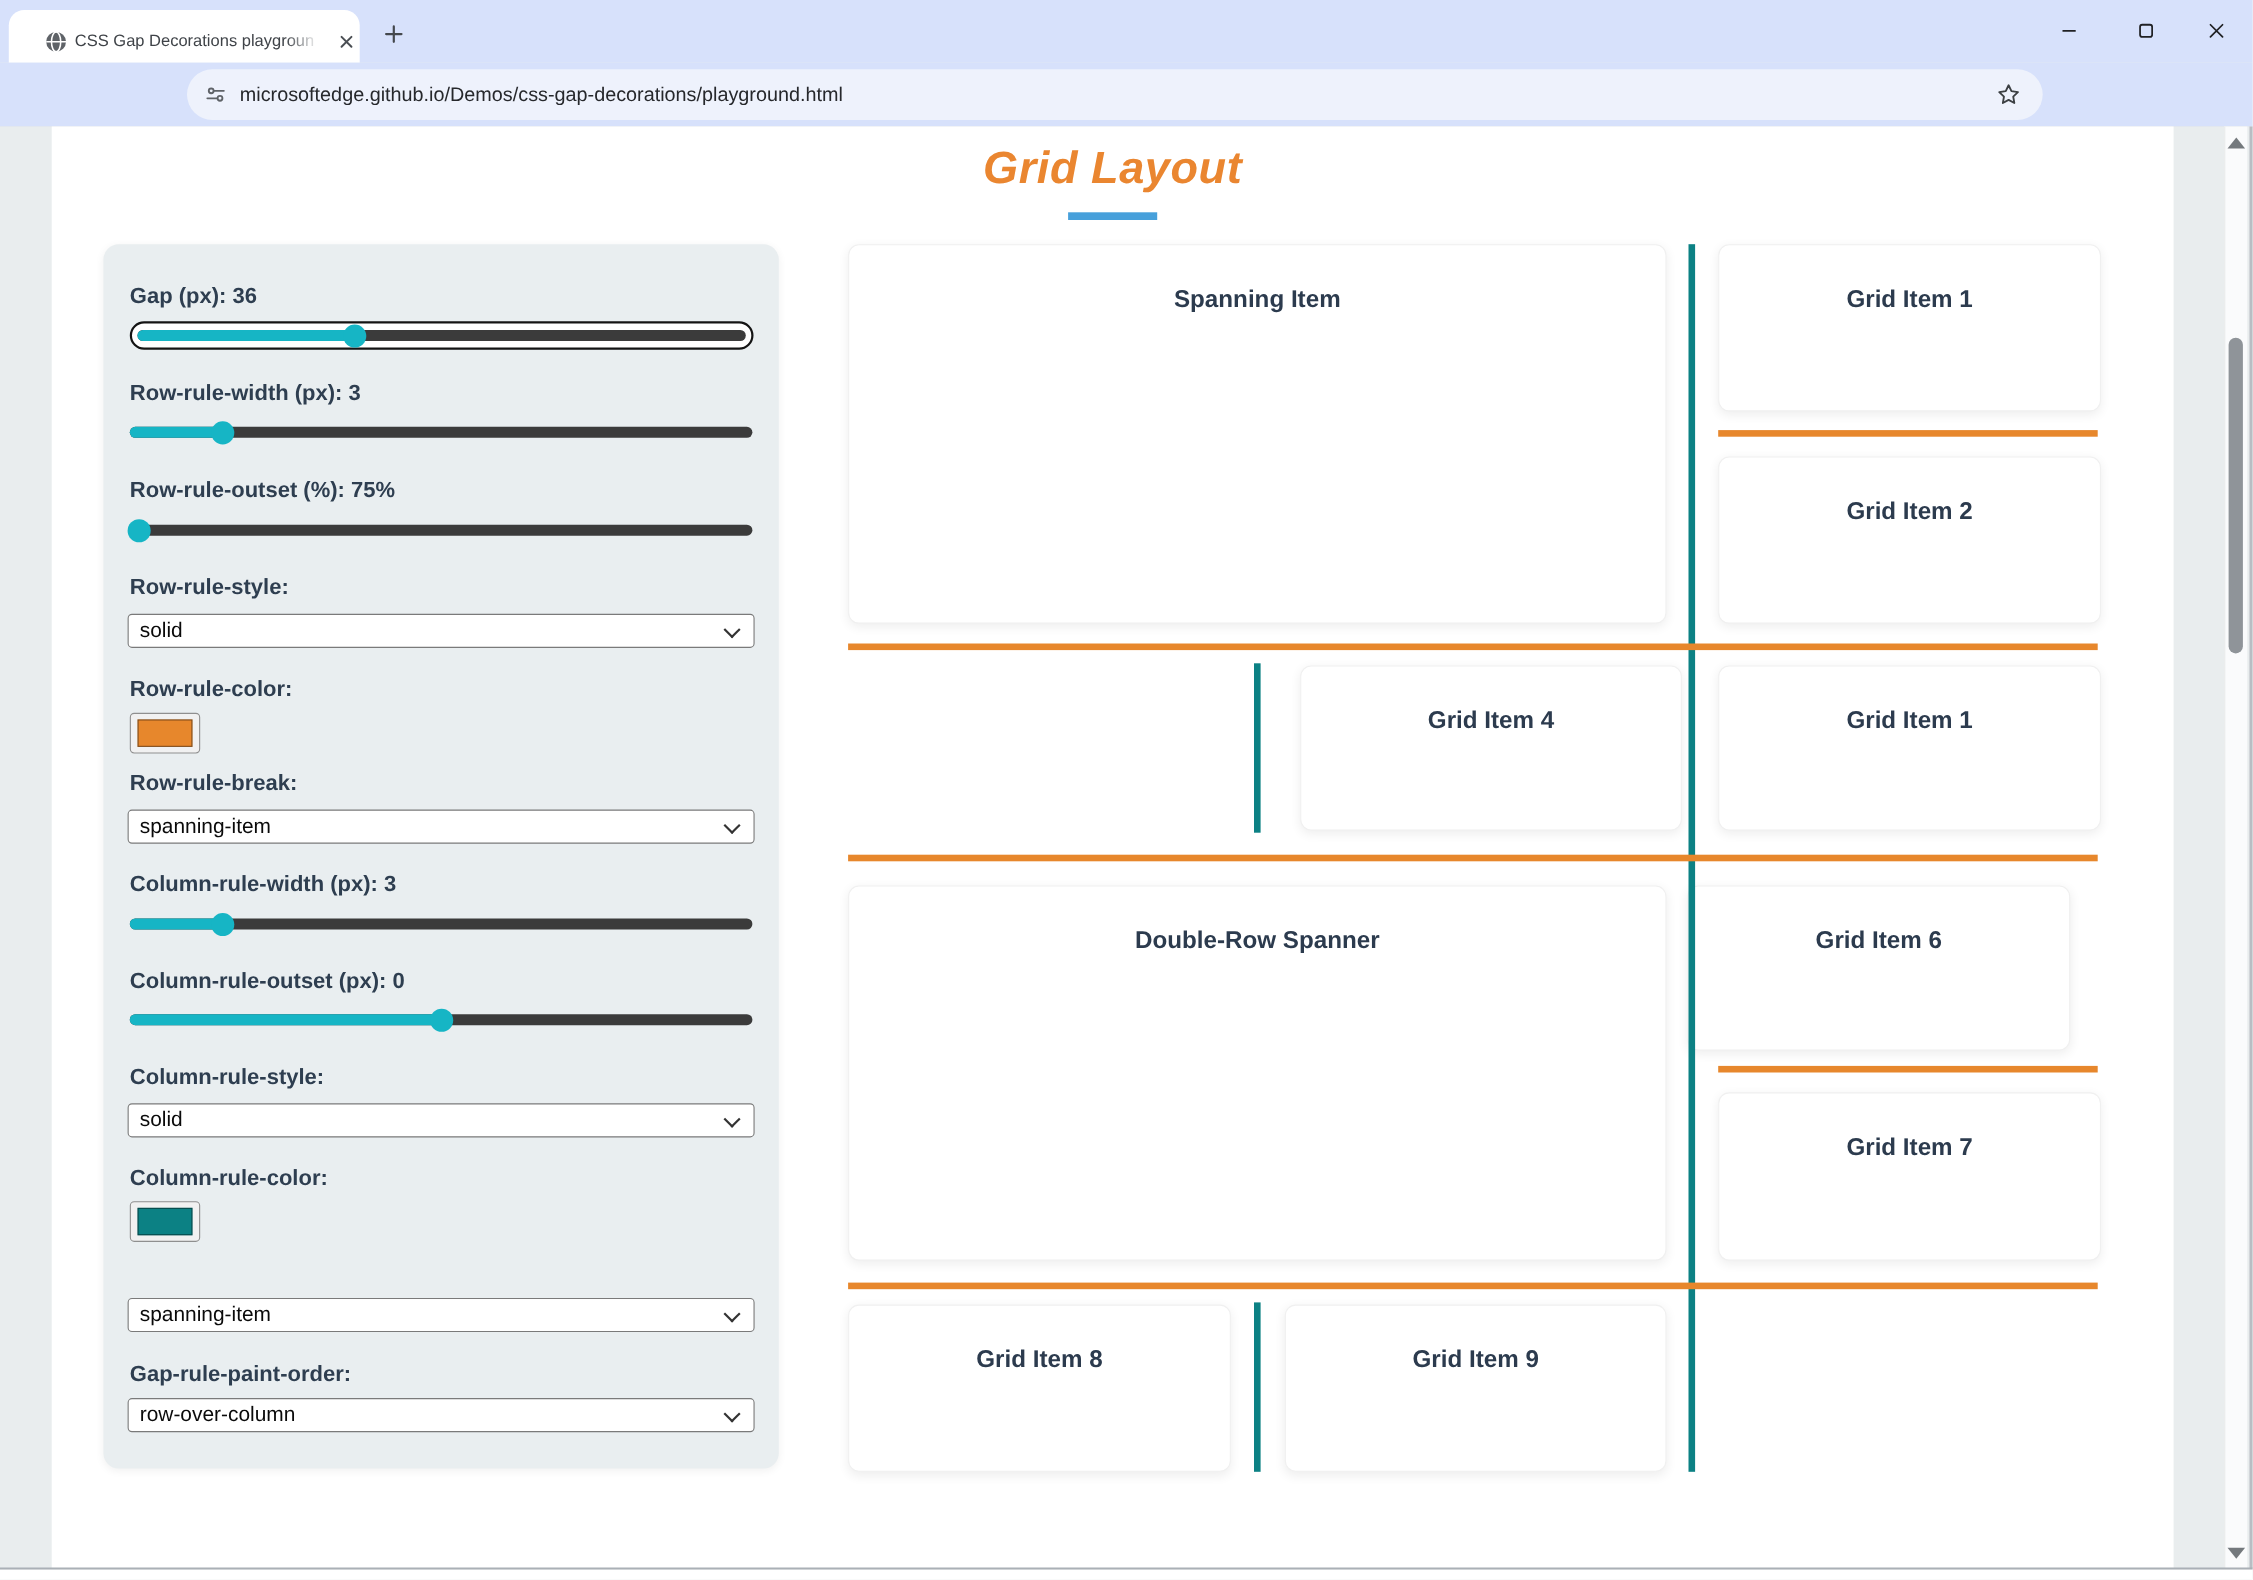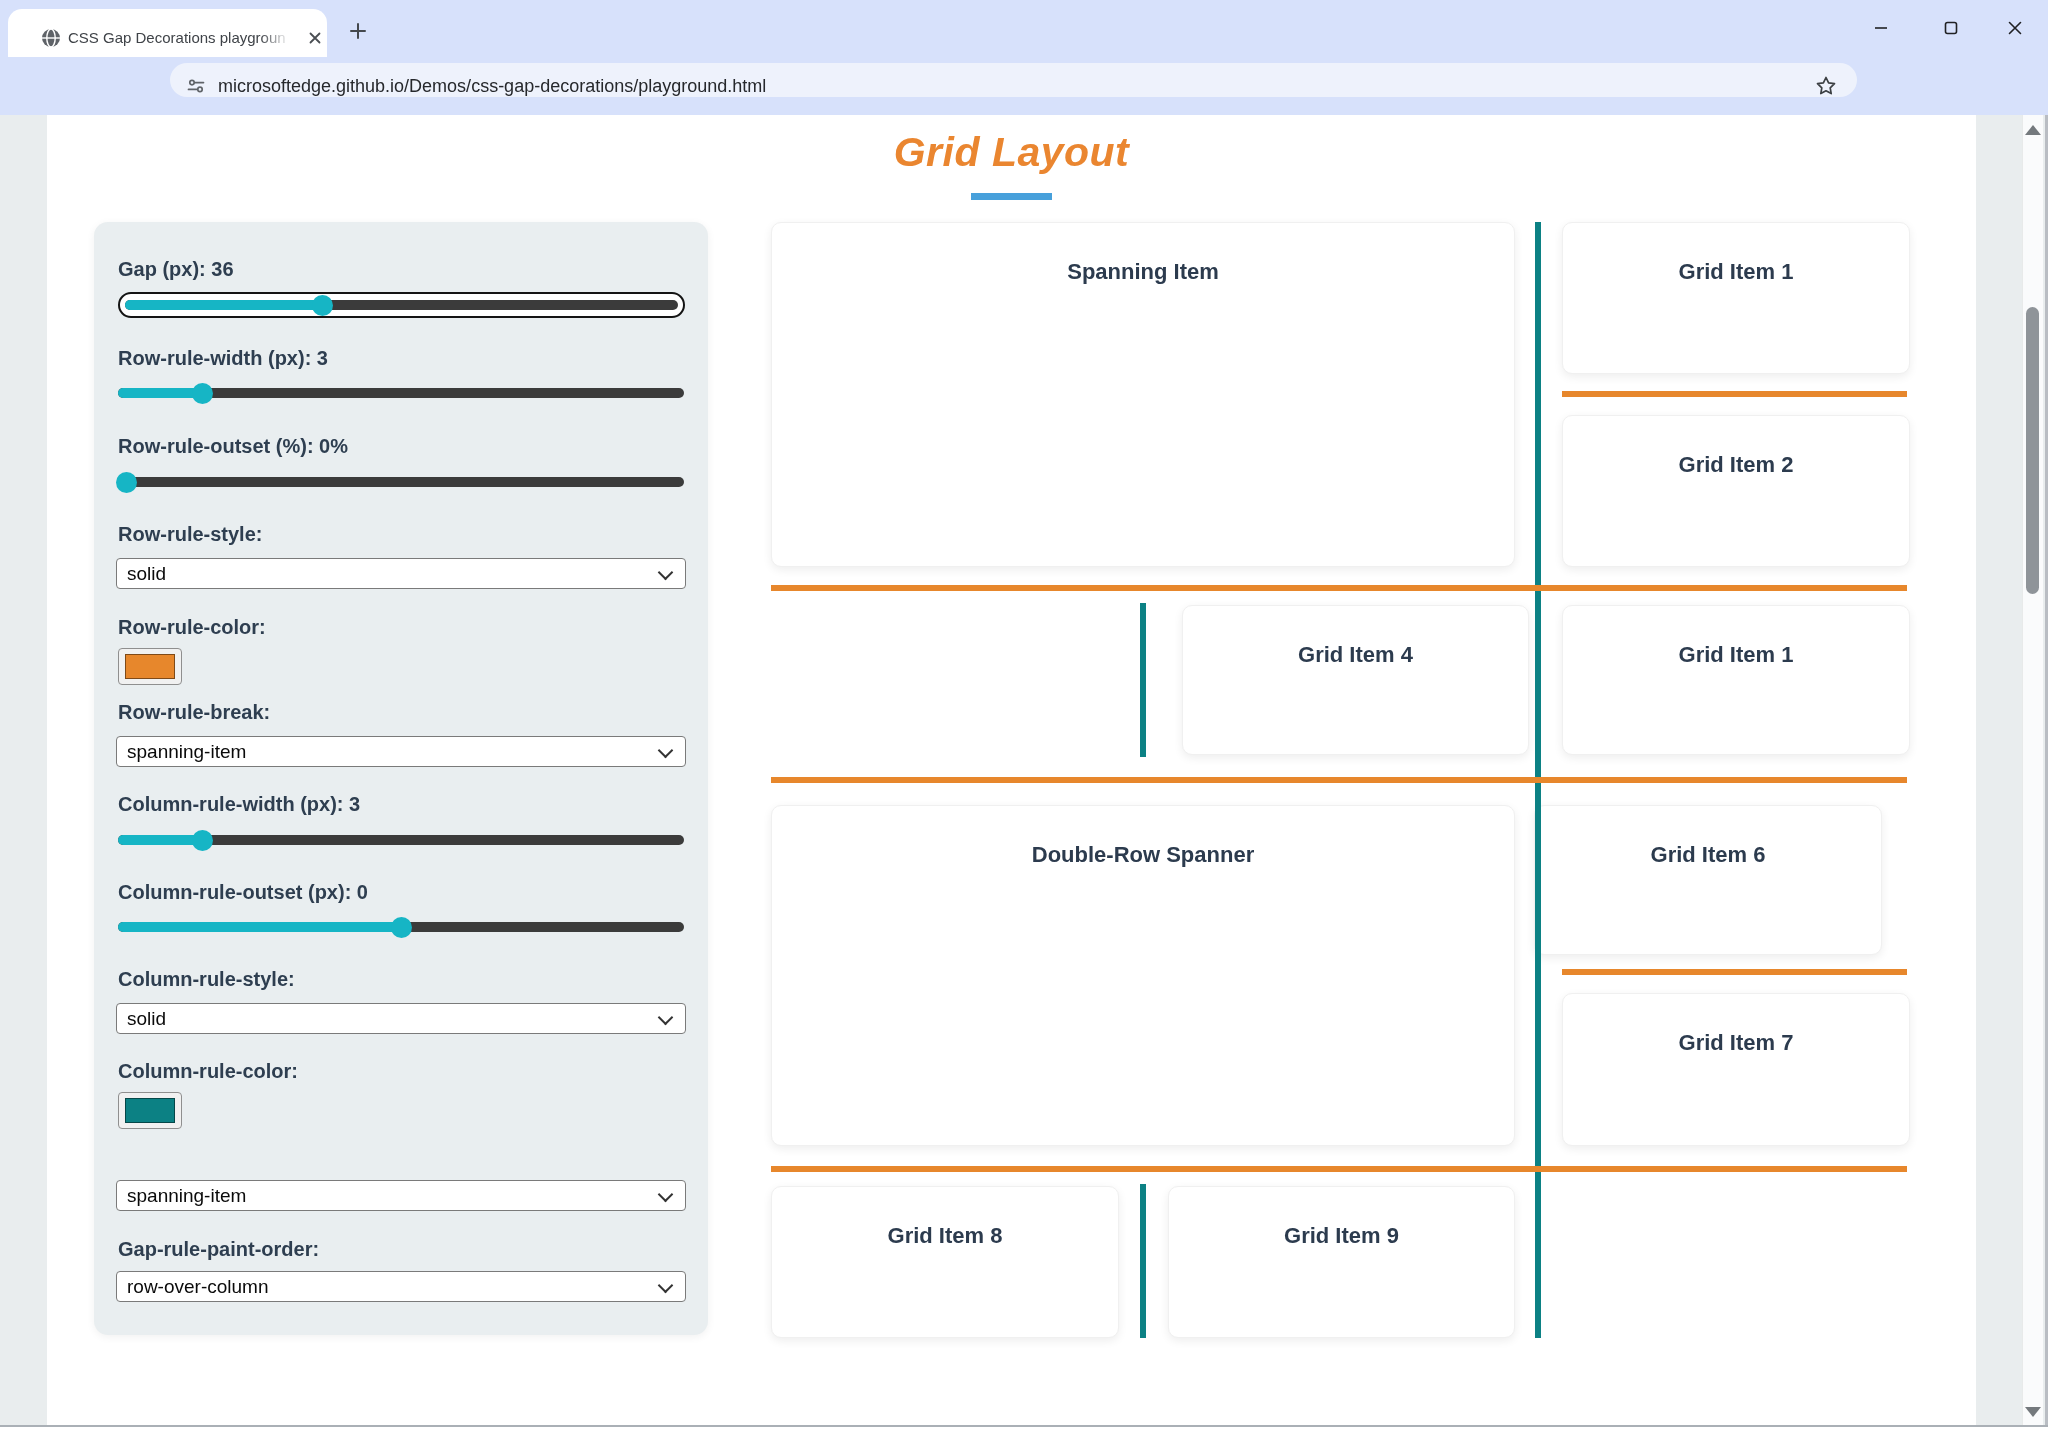--- a/index.html
+++ b/index.html
@@ -20,21 +20,21 @@
   .winbtn{width:22px;height:22px;}
   .win-min{left:1870px;top:17px;}
   .win-max{left:1940px;top:17px;}
   .win-close{left:2004px;top:17px;}
 
   .toolbar{left:0;top:57px;width:2048px;height:58px;background:#d7e1fb;border-bottom:1px solid #dde1e8;}
   .navicon{width:28px;height:28px;}
   .nav-back{left:17px;top:59px;}
   .nav-fwd{left:66px;top:59px;}
   .nav-reload{left:115px;top:59px;}
-  .urlbar{left:170px;top:6px;width:1687px;height:34px;border-radius:23px;background:#eef2fc;}
+  .urlbar{left:170px;top:6px;width:1687px;height:46px;border-radius:23px;background:#eef2fc;}
   .tune-icon{left:14px;top:11px;width:24px;height:24px;}
   .url-text{left:48px;top:0;height:46px;line-height:46px;font-size:18px;color:#26282c;white-space:nowrap;}
   .star-icon{left:1643px;top:10px;width:26px;height:26px;}
   .ext-icon{left:1882px;top:72px;width:27px;height:27px;}
   .toolbar-sep{left:1932px;top:74px;width:2px;height:24px;background:#aac4f6;}
   .profile-icon{left:1952px;top:71px;width:30px;height:30px;}
   .dots-icon{left:2005px;top:72px;width:20px;height:27px;}
 
   
   .page{left:0;top:115px;width:2048px;height:1311px;background:#e9edee;}
@@ -200,21 +200,21 @@
       </div>
 
       <div class="abs ctl-label" style="top:125px">Row-rule-width (px): 3</div>
       <div class="abs slider" style="top: 161px; --pct: 15%;">
         <div class="track">
             <div class="fill"></div>
           </div>
         <div class="thumb"></div>
       </div>
 
-      <div class="abs ctl-label" style="top:213px">Row-rule-outset (%): 0%</div>
+      <div class="abs ctl-label" style="top:213px">Row-rule-outset (%): 75%</div>
       <div class="abs slider" style="top: 250px; --pct: 1.5%;">
         <div class="track">
             <div class="fill"></div>
           </div>
         <div class="thumb"></div>
       </div>
 
       <div class="abs ctl-label" style="top:301px">Row-rule-style:</div>
       <div class="abs select" style="top:336px">
         <span>solid</span>

